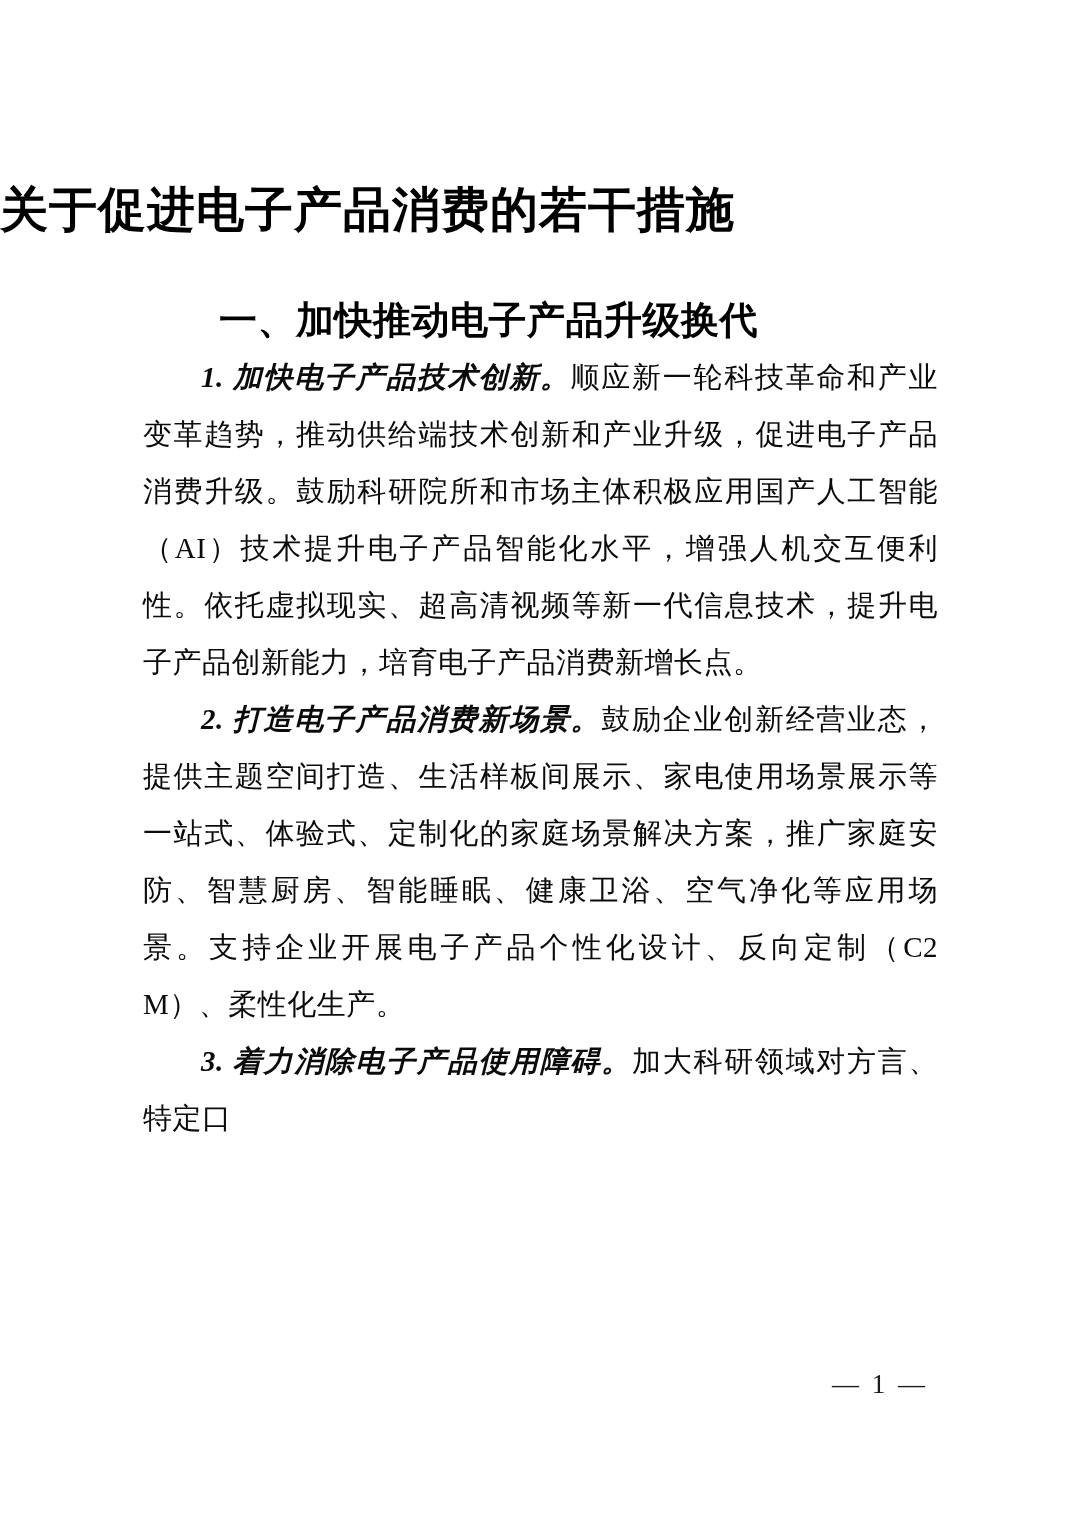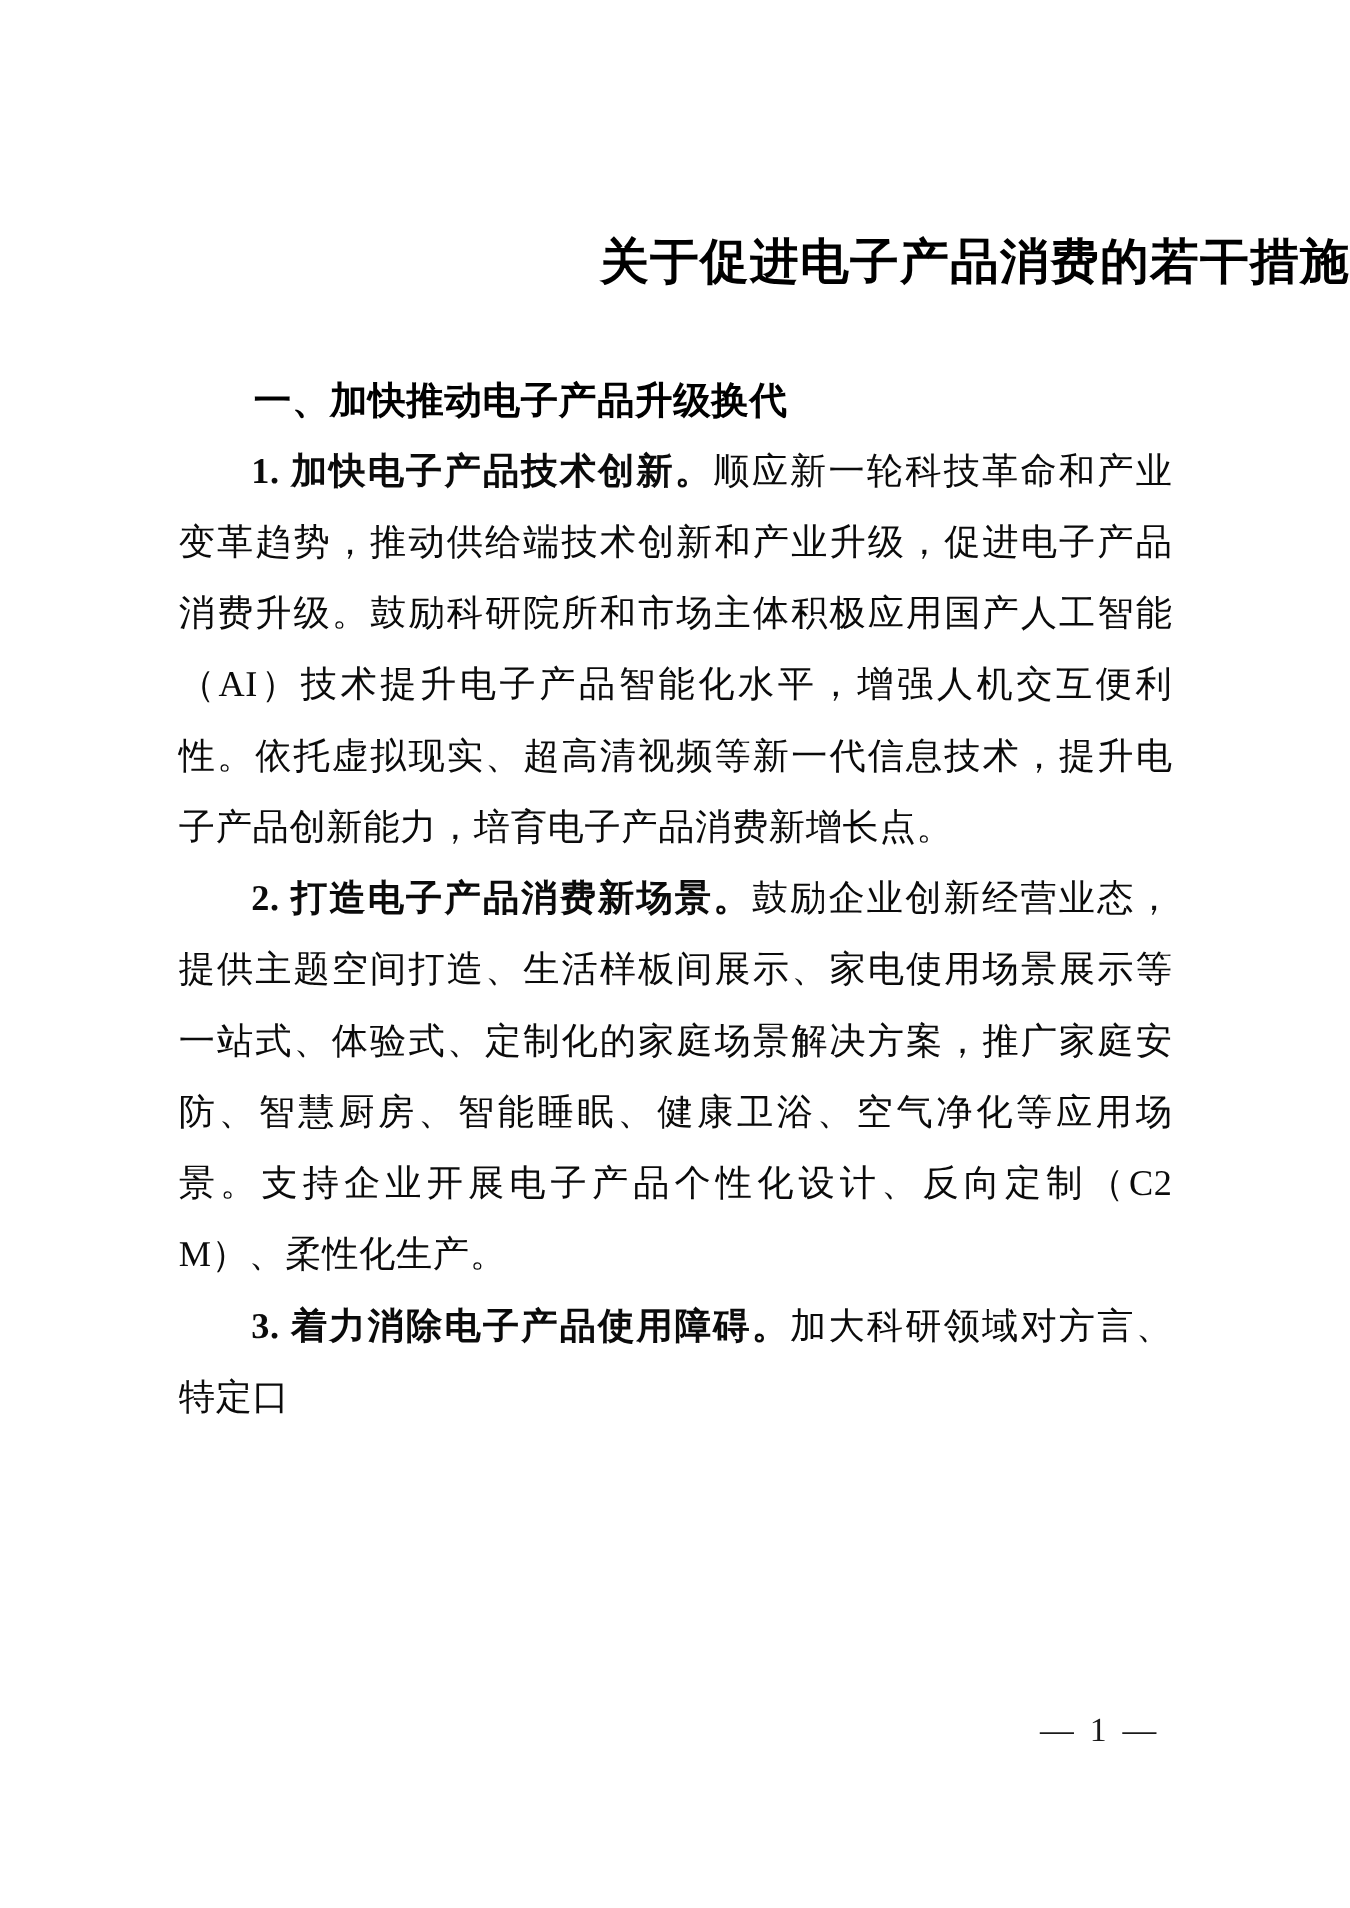--- a/index.html
+++ b/index.html
@@ -13,22 +13,22 @@
     height: 1526px;
     margin: 0 auto;
     background: #ffffff;
     overflow: hidden;
     color: #0b0b0b;
     font-family: "Liberation Serif", "DejaVu Serif", serif;
   }
   .doc-title {
     margin: 186px 0 0 0;
     padding: 0;
-    text-align: right;
-    font-size: 39px;
+    text-align: left;
+    font-size: 48px;
     line-height: 48px;
     font-weight: bold;
     letter-spacing: 1px;
     color: #000000;
   }
   .doc-body {
     margin: 58px 142px 0 143px;
     font-size: 29px;
     line-height: 57px;
     text-align: justify;
@@ -37,30 +37,31 @@
   .para {
     margin: 0;
     padding: 0;
     text-indent: 2em;
     letter-spacing: 0.5px;
     word-break: break-all;
   }
   .section-heading {
     margin: 0;
     padding: 0;
-    font-size: 30px;
+    font-size: 38px;
     line-height: 57px;
     text-indent: 2em;
     font-weight: bold;
     font-family: "Liberation Sans", "DejaVu Sans", sans-serif;
     letter-spacing: 0.5px;
     color: #000000;
   }
   .item-lead {
     font-weight: bold;
+    font-style: italic;
   }
   .page-footer {
     position: absolute;
     top: 1366px;
     right: 152px;
     font-size: 27px;
     line-height: 36px;
     letter-spacing: 3px;
     color: #1a1a1a;
   }

